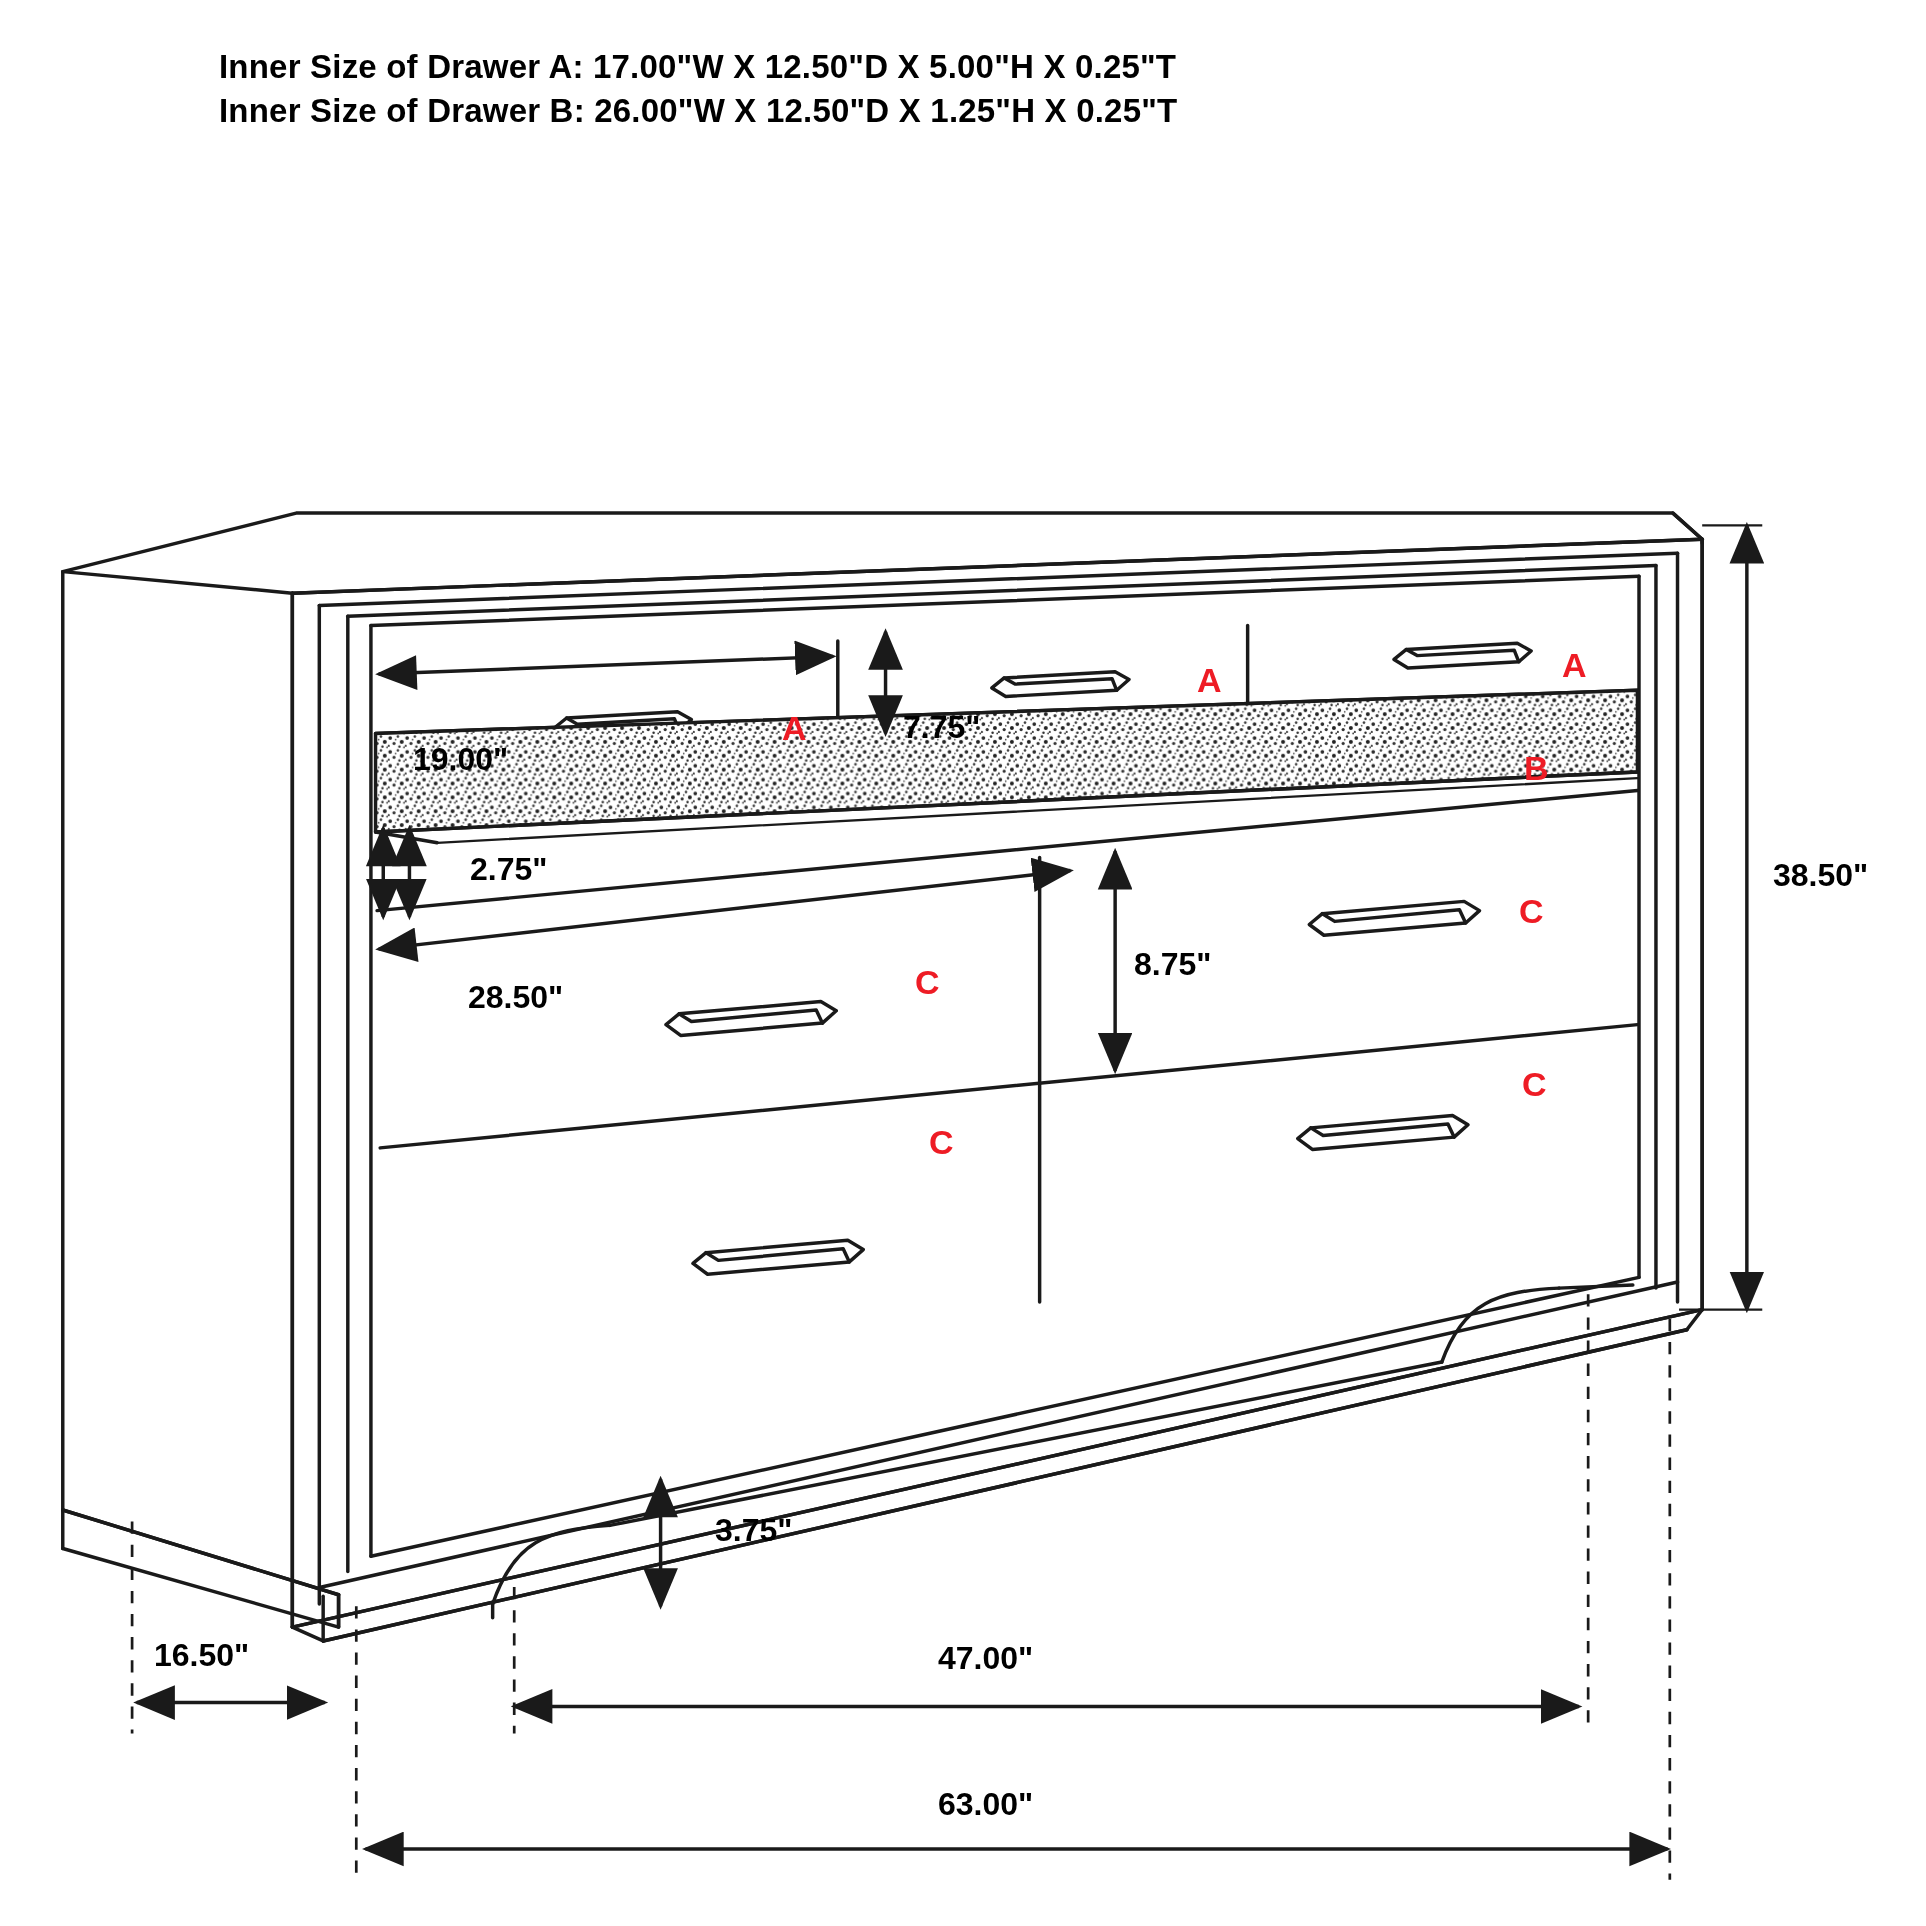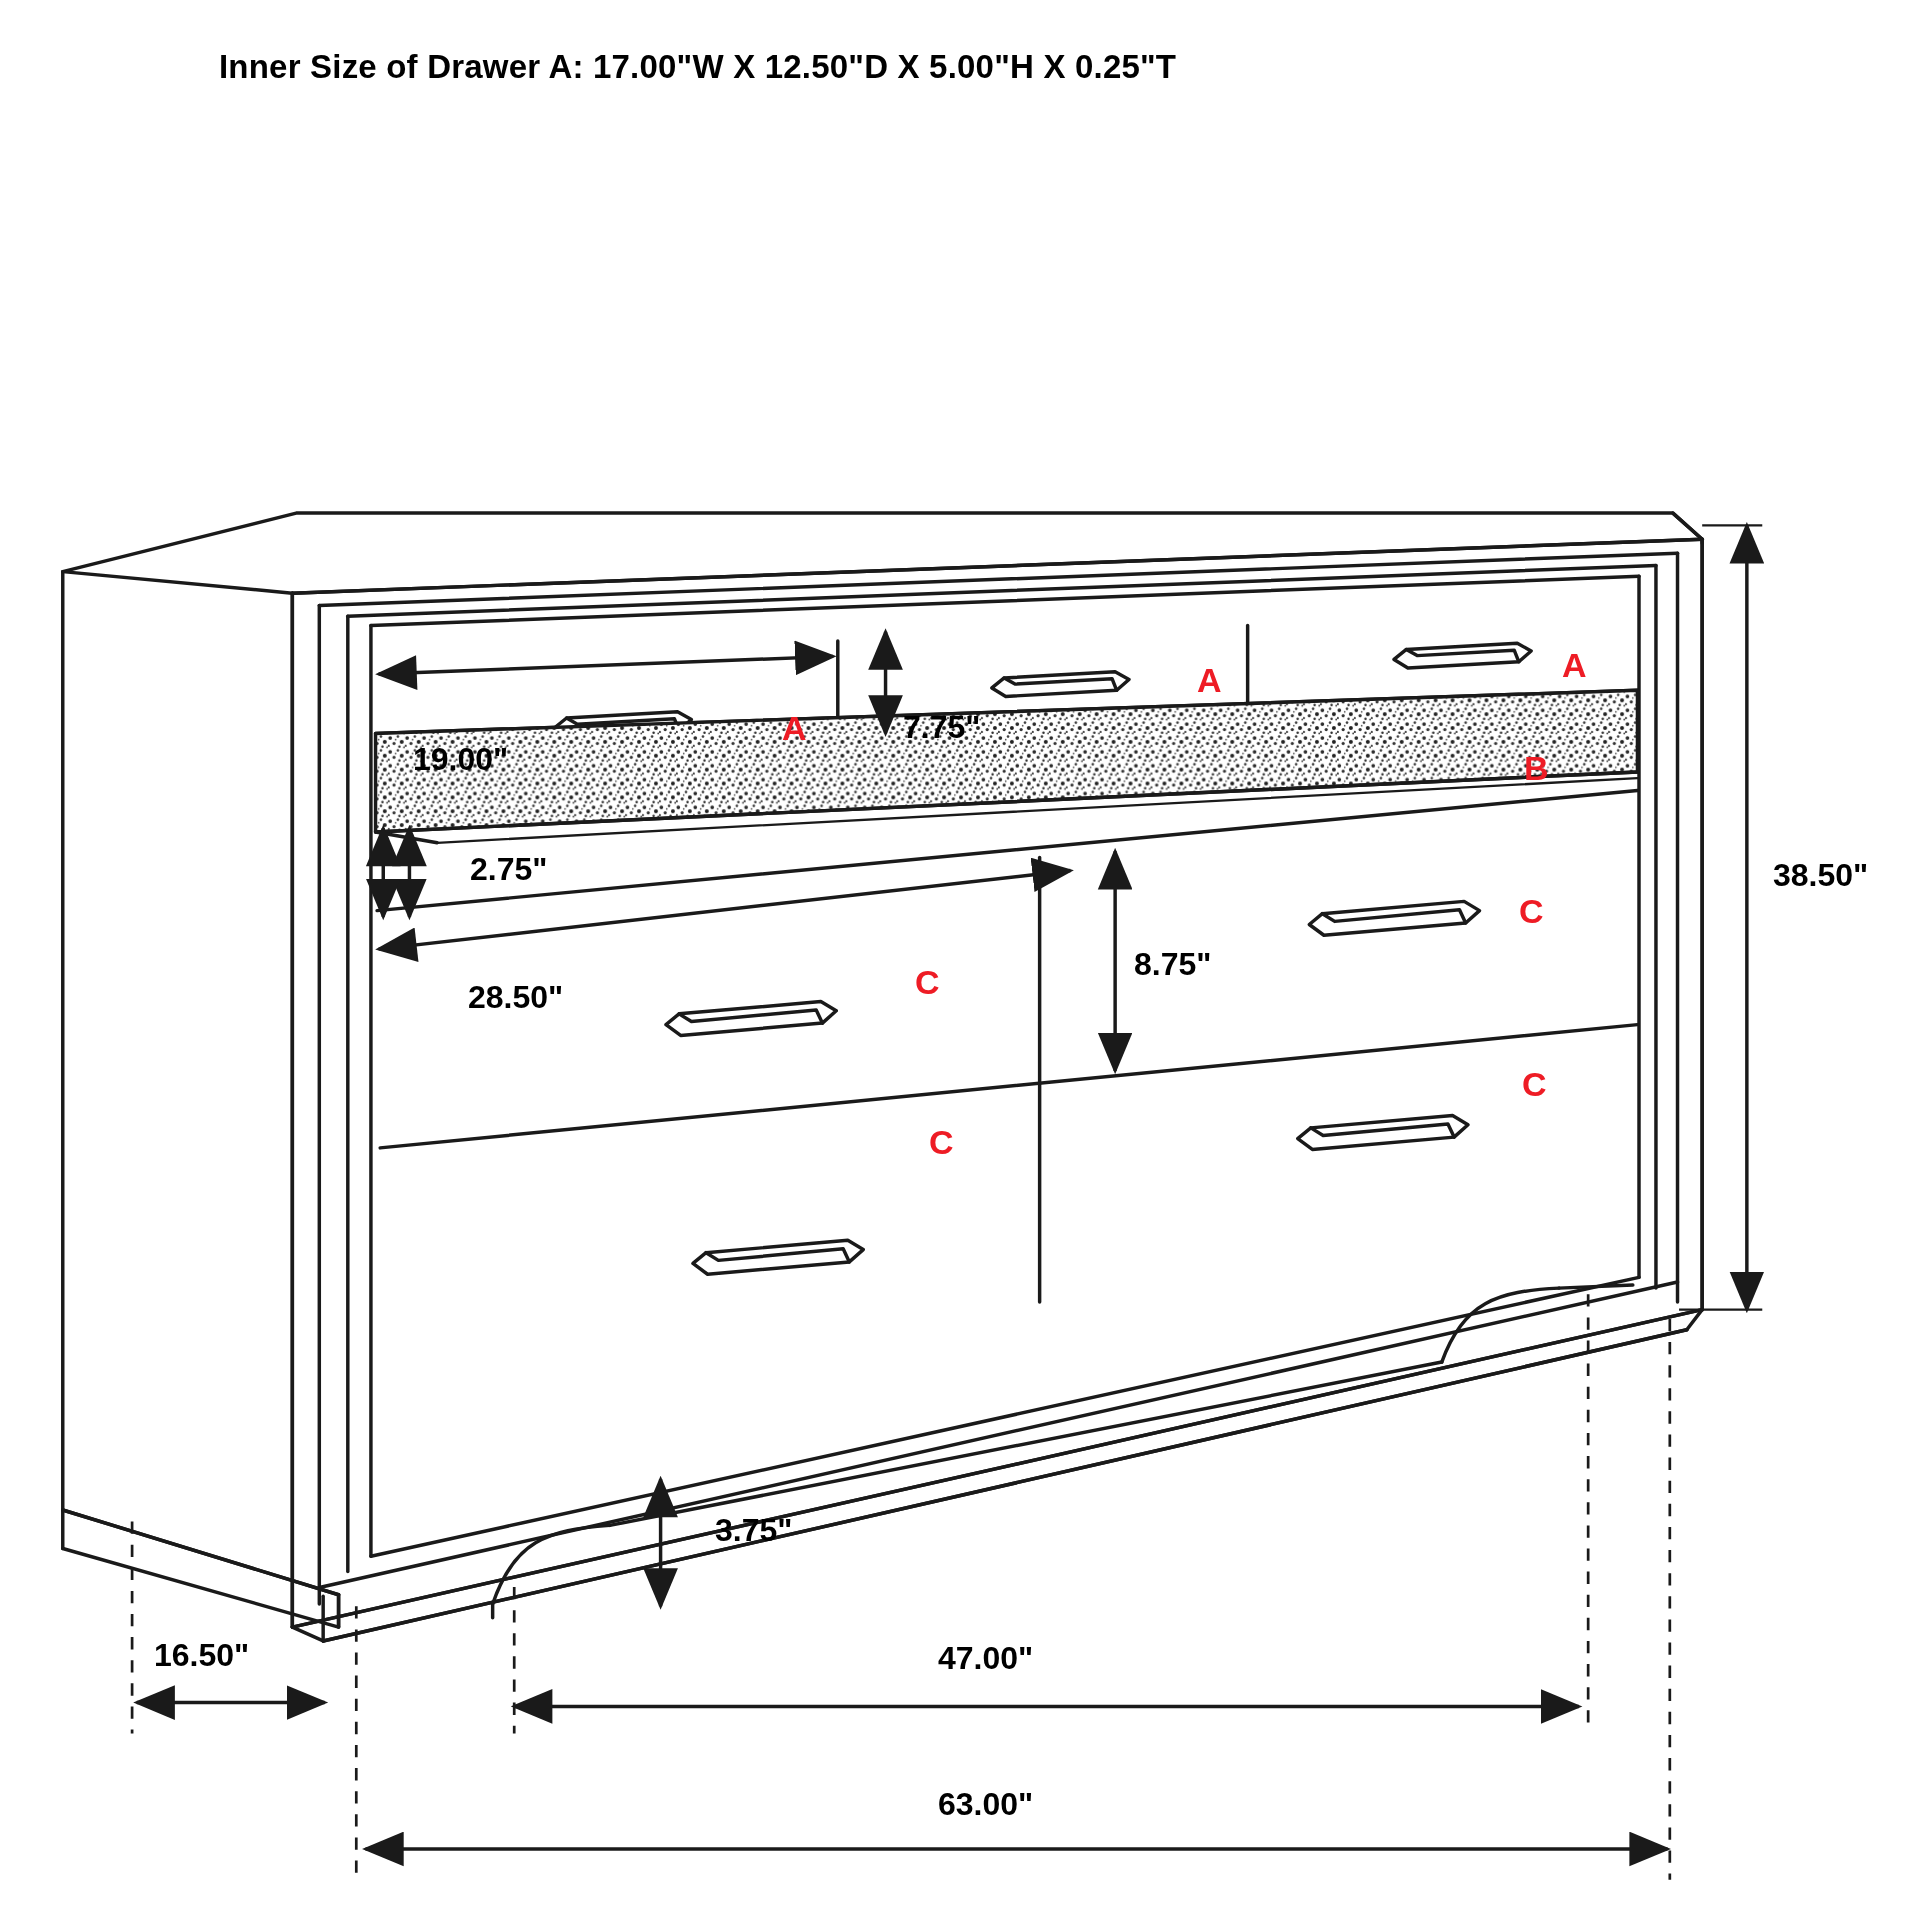--- a/index.html
+++ b/index.html
@@ -57,20 +57,21 @@
     white-space: nowrap;
   }
 </style>
 </head>
 <body>
 
 <div id="stage">
 
   <div class="spec-block">
     <div class="spec-line">Inner Size of Drawer A: 17.00"W X 12.50"D X 5.00"H X 0.25"T</div>
+    <div class="spec-line">Inner Size of Drawer B: 26.00"W X 12.50"D X 1.25"H X 0.25"T</div>
   </div>
 
   <svg id="drawing" viewBox="0 0 2500 2500">
     <defs>
       <marker id="arrHead" markerWidth="14" markerHeight="14" refX="11" refY="5" orient="auto" markerUnits="strokeWidth">
         <path d="M0,0 L12,5 L0,10 z" fill="#1a1a1a"></path>
       </marker>
       <marker id="arrTail" markerWidth="14" markerHeight="14" refX="1" refY="5" orient="auto" markerUnits="strokeWidth">
         <path d="M12,0 L0,5 L12,10 z" fill="#1a1a1a"></path>
       </marker>

